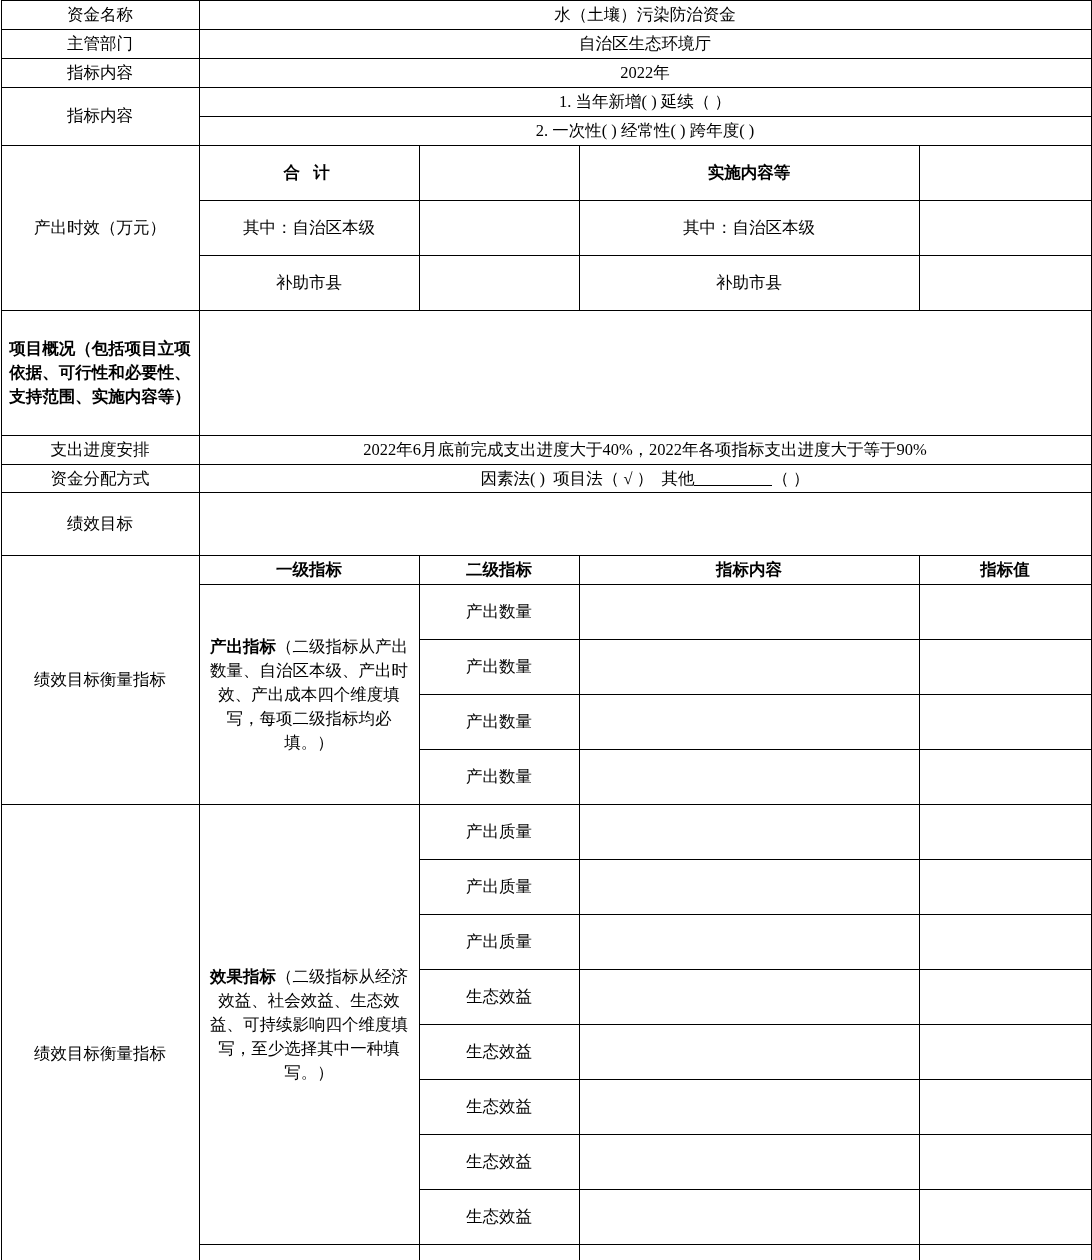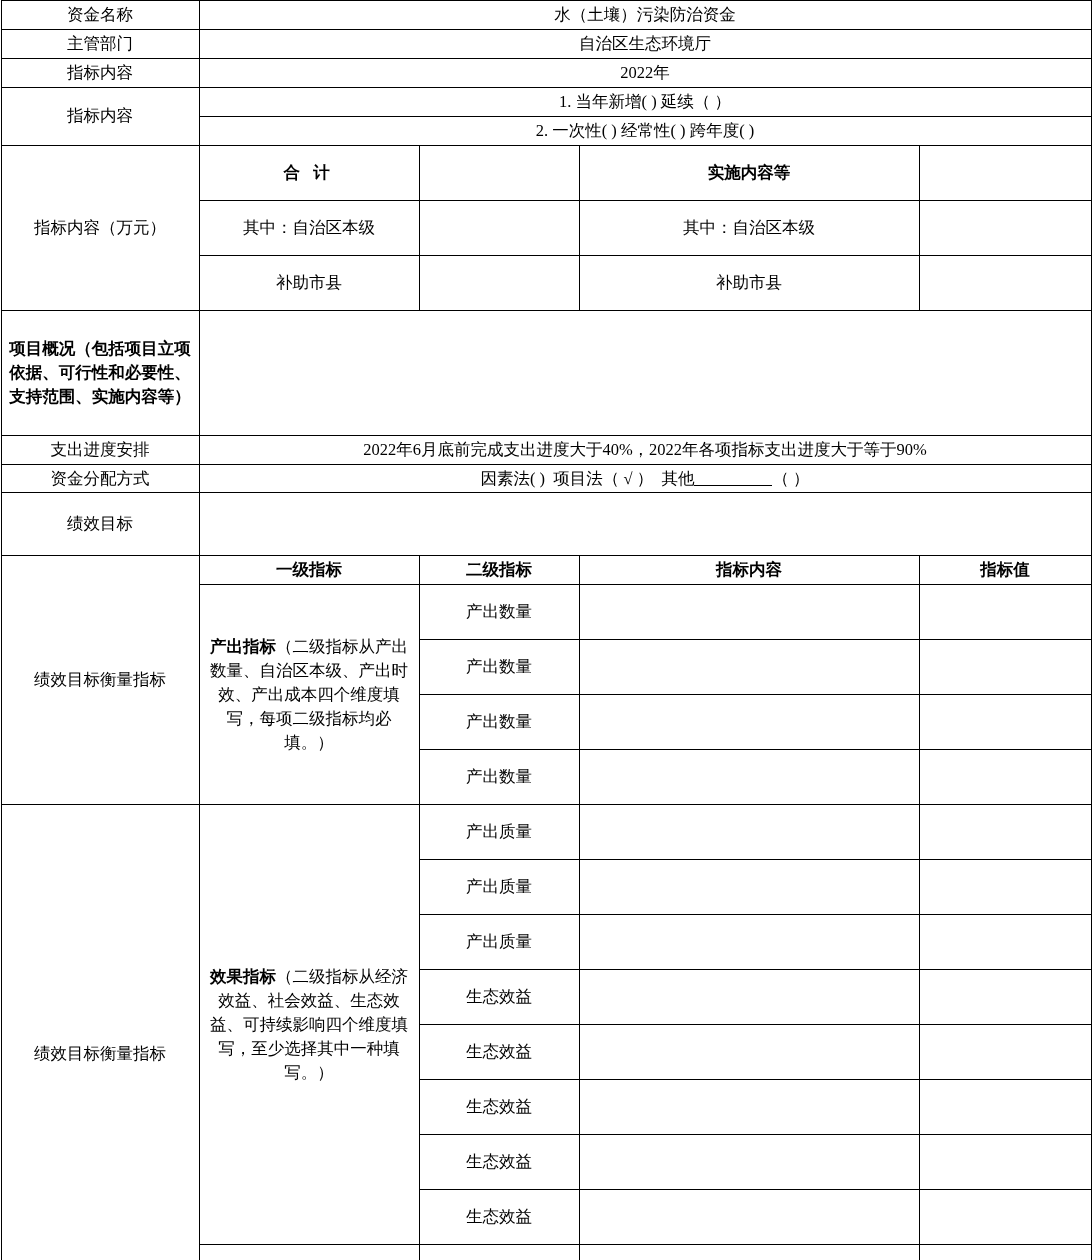--- a/index.html
+++ b/index.html
@@ -107,21 +107,21 @@
 
   <tr class="h-nature">
     <td class="label-cell" rowspan="2">指标内容</td>
     <td colspan="4" class="opts">1. 当年新增(  )    延续（  ）</td>
   </tr>
   <tr class="h-nature">
     <td colspan="4" class="opts">2. 一次性(  )    经常性(  )    跨年度(  )</td>
   </tr>
 
   <tr class="h-money">
-    <td class="label-cell" rowspan="3">指标内容（万元）</td>
+    <td class="label-cell" rowspan="3">产出时效（万元）</td>
     <td class="hdr spaced">合  计</td>
     <td class="blank"></td>
     <td class="hdr">实施内容等</td>
     <td class="blank"></td>
   </tr>
   <tr class="h-money">
     <td class="sub-label">其中：自治区本级</td>
     <td class="blank"></td>
     <td class="sub-label">其中：自治区本级</td>
     <td class="blank"></td>

